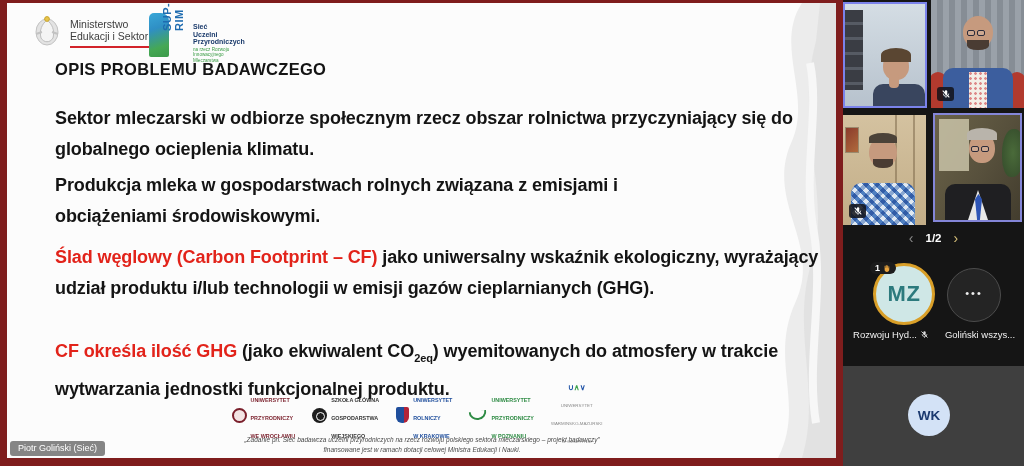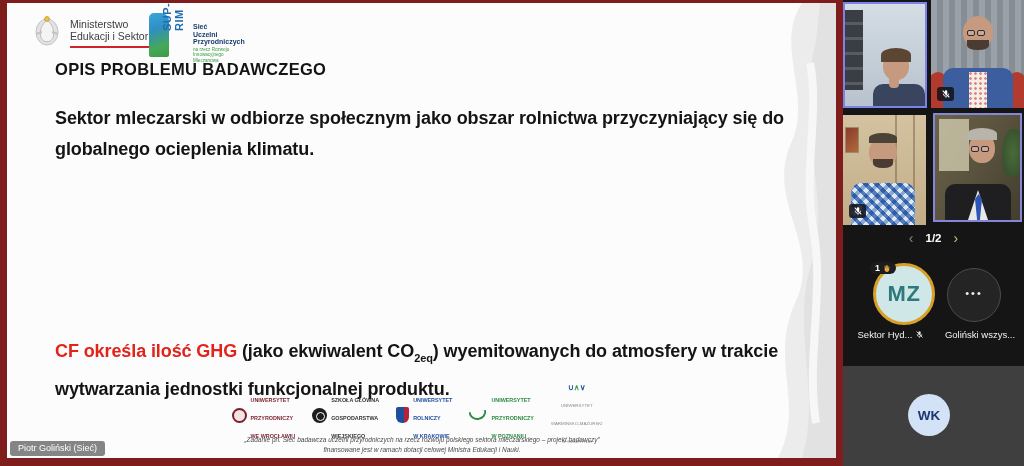--- a/index.html
+++ b/index.html
@@ -140,21 +140,23 @@
           <div class="b">Sieć</div>
           <div class="b">Uczelni</div>
           <div class="b">Przyrodniczych</div>
           <div class="s">na rzecz Rozwoju Innowacyjnego</div>
           <div class="s">Mleczarstwa</div>
         </div>
       </div>
 
       <div class="slide-title">OPIS PROBLEMU BADAWCZEGO</div>
 
-      <div class="para p1">Sektor mleczarski w odbiorze społecznym jako obszar rolnictwa przyczyniający się do globalnego ocieplenia klimatu.</div>
+      <div class="para p1">Sektor mleczarski w odbiorze społecznym rzecz obszar rolnictwa przyczyniający się do globalnego ocieplenia klimatu.</div>
+      <div class="para p2">Produkcja mleka w gospodarstwach rolnych związana z emisjami i obciążeniami środowiskowymi.</div>
+      <div class="para p3"><span class="red">Ślad węglowy (Carbon Footprint – CF)</span><span> jako uniwersalny wskaźnik ekologiczny, wyrażający udział produktu i/lub technologii w emisji gazów cieplarnianych (GHG).</span></div>
       <div class="para p4"><span class="red">CF określa ilość GHG</span><span> (jako ekwiwalent CO</span><sub>2eq</sub><span>) wyemitowanych do atmosfery w trakcie wytwarzania jednostki funkcjonalnej produktu.</span></div>
 
       <div class="logos-row">
         <div class="logo-item">
           <span class="seal-red"></span>
           <span class="logo-lines" style="color:#7a1f2b">
             <span class="t" style="color:#7a1f2b">UNIWERSYTET</span><br>
             <span class="t" style="color:#7a1f2b">PRZYRODNICZY</span><br>
             <span class="t" style="color:#7a1f2b">WE WROCŁAWIU</span>
           </span>
@@ -277,21 +279,21 @@
             <path fill="#e8a33d" d="M7 12V5.5a1.2 1.2 0 0 1 2.4 0V10h1V3.8a1.2 1.2 0 0 1 2.4 0V10h1V4.6a1.2 1.2 0 0 1 2.4 0V11h1V6.8a1.1 1.1 0 0 1 2.2 0V14.5c0 4-2.6 6.8-6.3 6.8-3.4 0-6.1-2.4-6.1-5.8z"></path>
           </svg>
       </div>
     </div>
 
     <div class="more-btn">
       <span class="dots">•••</span>
     </div>
 
     <div class="p-label p-label-1">
-      <span>Sektor Hyd...</span>
+      <span>Rozwoju Hyd...</span>
       <svg width="9" height="9" viewBox="0 0 24 24">
           <path d="M12 3a3 3 0 0 1 3 3v5a3 3 0 0 1-6 0V6a3 3 0 0 1 3-3z" fill="#ddd"></path>
           <path d="M5.5 11a6.5 6.5 0 0 0 13 0" stroke="#ddd" stroke-width="2" fill="none"></path>
           <path d="M12 18v3" stroke="#ddd" stroke-width="2"></path>
           <path d="M4 4l16 16" stroke="#ddd" stroke-width="2.5"></path>
         </svg>
     </div>
     <div class="p-label p-label-2">Goliński wszys...</div>
 
     <div class="wk-panel">

